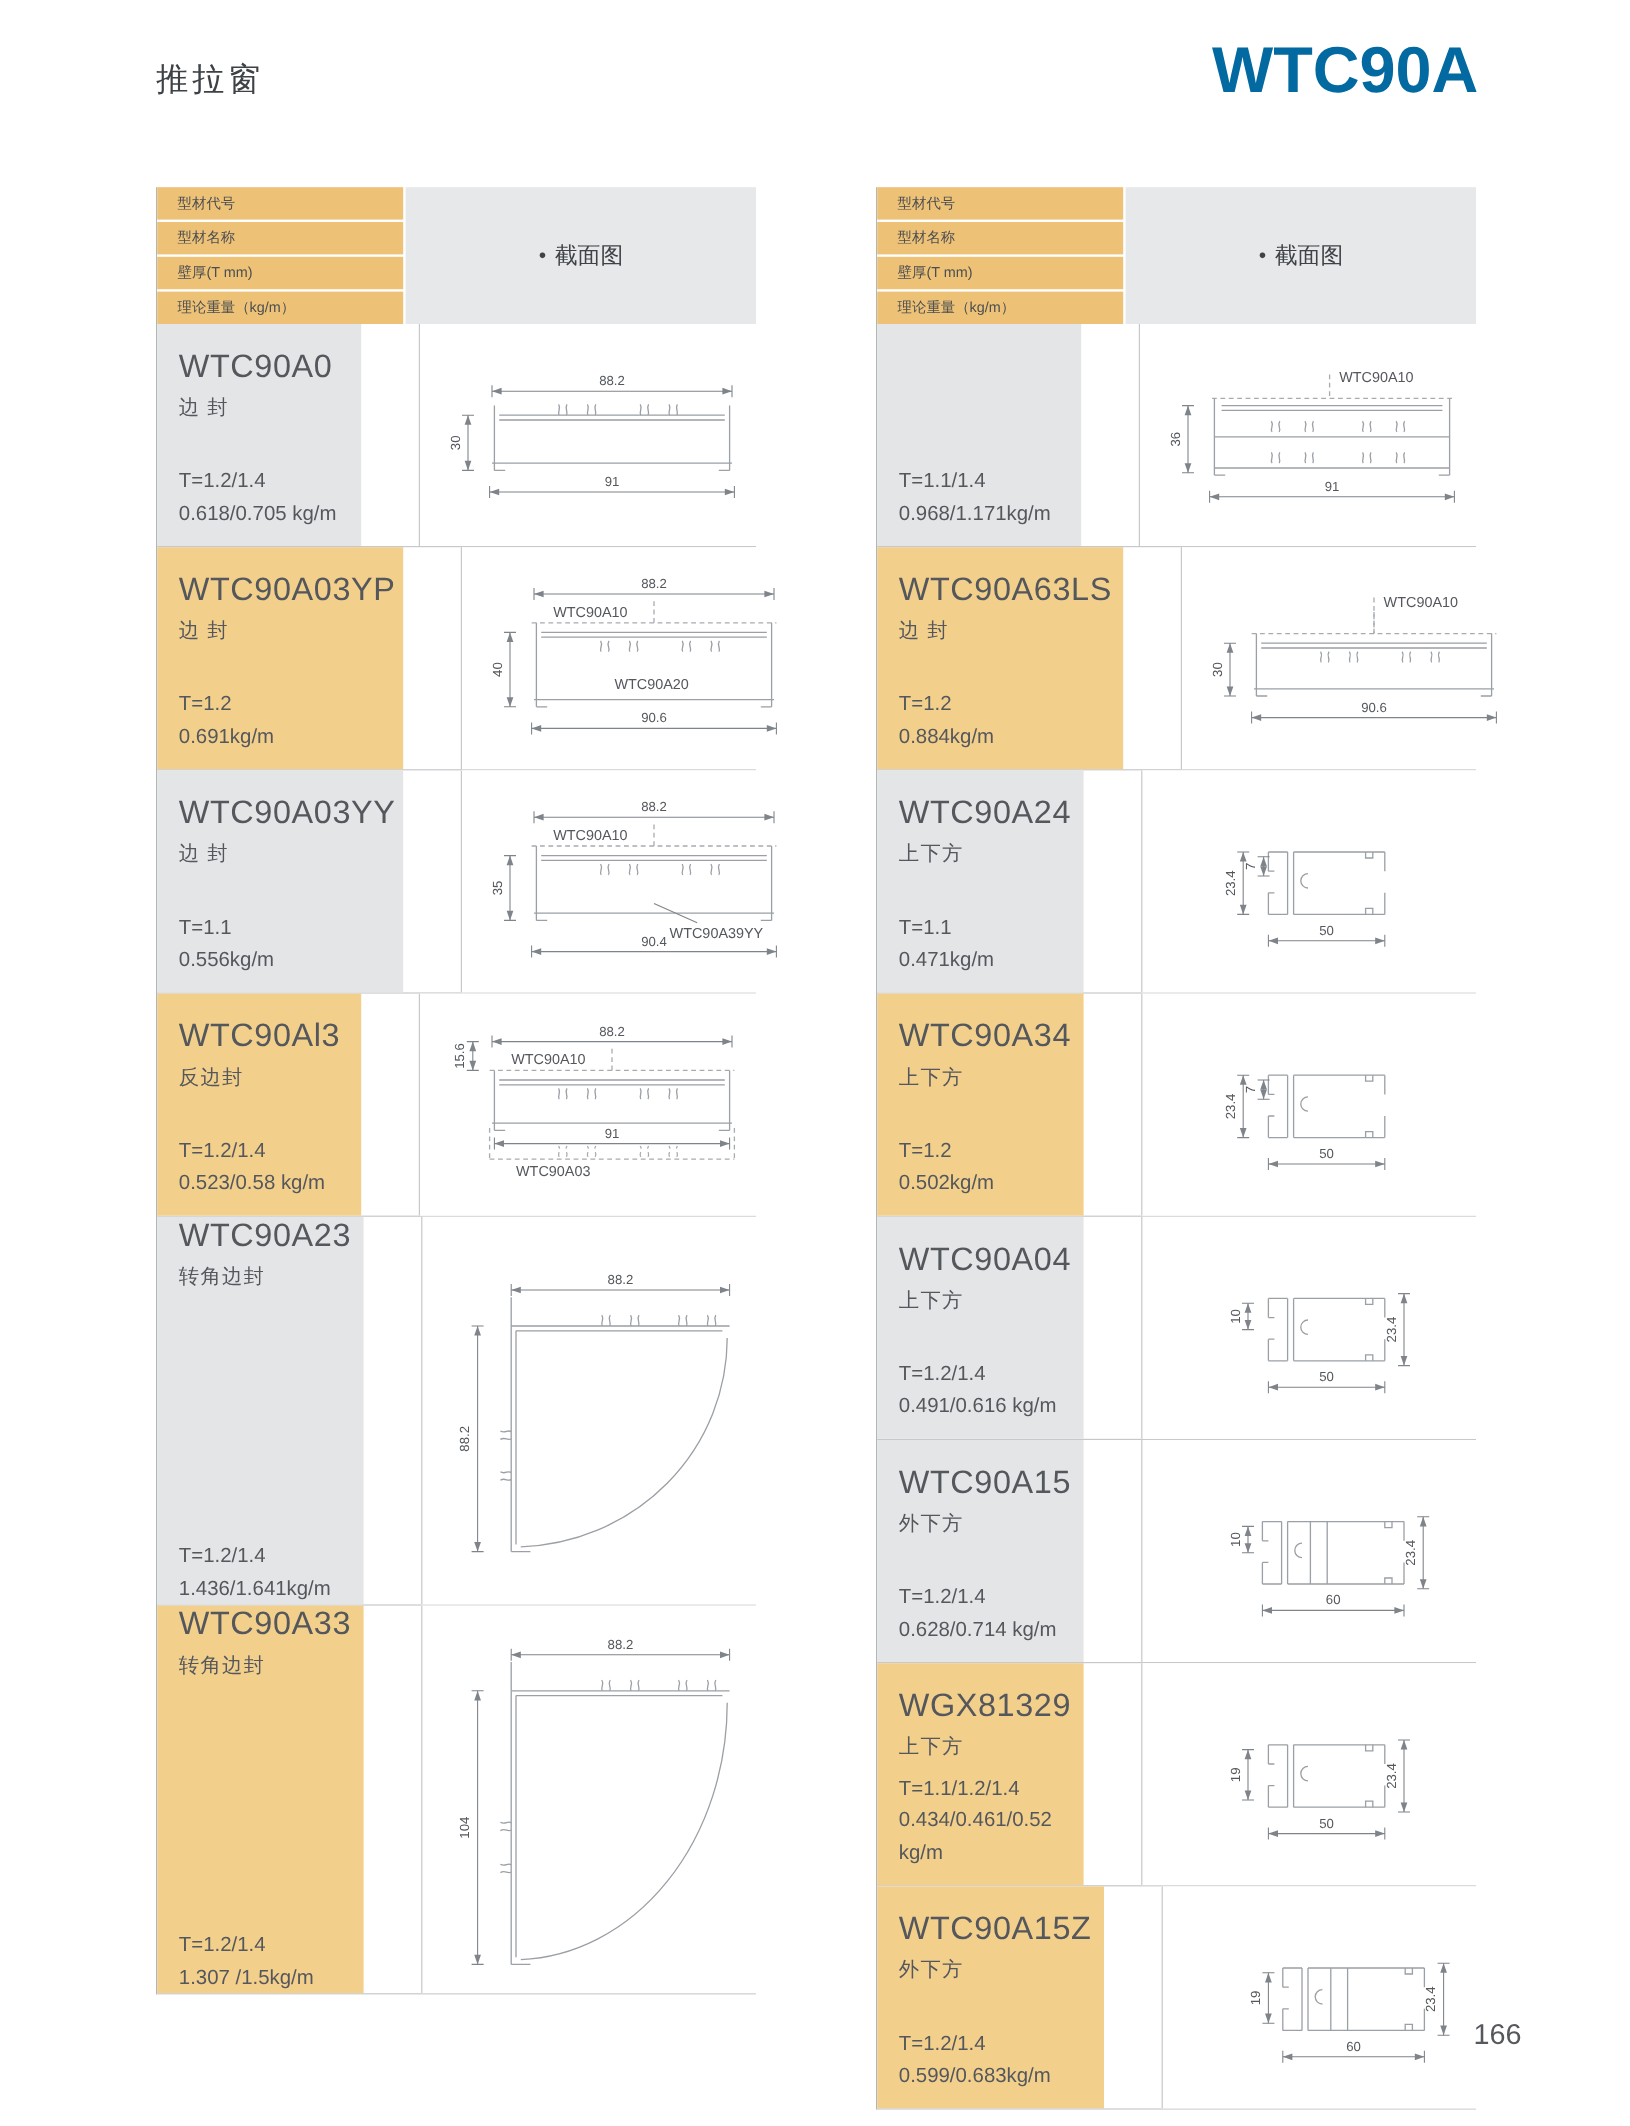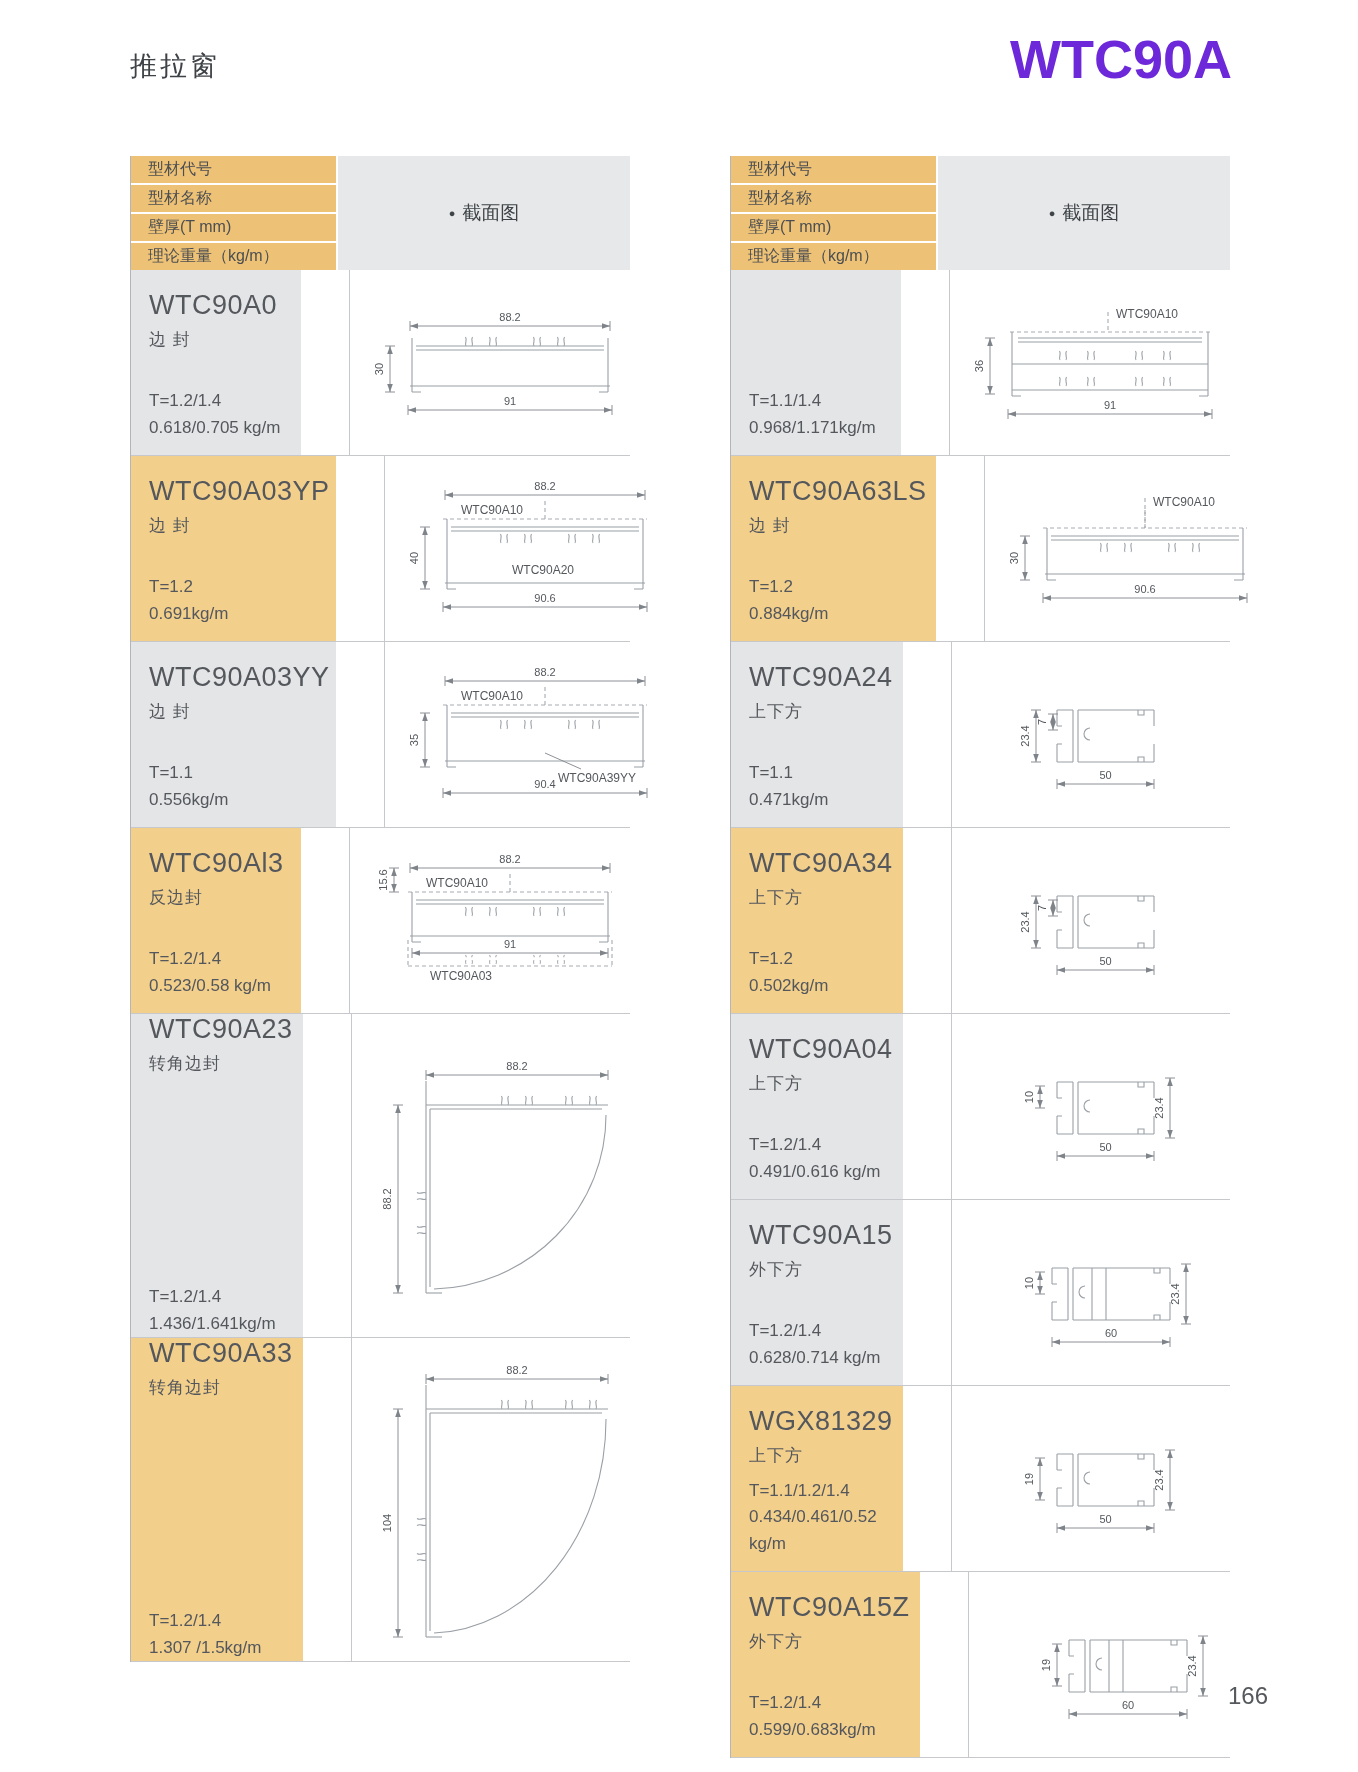--- a/index.html
+++ b/index.html
@@ -1,28 +1,28 @@
 <!DOCTYPE html>
 <html><head>
 <meta charset="utf-8">
 <style>
   html,body{margin:0;padding:0;background:#fff;}
   .page{position:relative;width:1358px;height:1772px;background:#ffffff;overflow:hidden;
         font-family:"Liberation Sans","DejaVu Sans",sans-serif;}
   .category-title{position:absolute;left:130px;top:48px;font-size:27px;color:#3e4246;letter-spacing:3px;}
-  .series-title{position:absolute;right:126px;top:28px;font-size:54px;font-weight:700;color:#6d28d9;letter-spacing:0px;}
+  .series-title{position:absolute;right:126px;top:28px;font-size:54px;font-weight:700;color:#0369a1;letter-spacing:0px;}
   .page-number{position:absolute;right:90px;top:1682px;font-size:24px;font-weight:400;color:#55585c;}
 
   .ptable{position:absolute;top:156px;width:500px;border-left:1px solid #b3b6b9;background:#fff;box-sizing:border-box;}
   .ptable.left{left:130px;}
   .ptable.right{left:730px;}
 
   .thead{display:flex;gap:2px;background:#fff;}
   .thead-labels{display:flex;flex-direction:column;gap:2px;width:205px;}
-  .hcell{height:27px;background:#eec276;color:#4b4e52;font-size:16px;display:flex;align-items:center;padding-left:17px;box-sizing:border-box;}
+  .hcell{height:27px;background:#eec276;color:#4b4e52;font-size:12px;display:flex;align-items:center;padding-left:17px;box-sizing:border-box;}
   .hsection{flex:1;background:#e7e8ea;display:flex;align-items:center;justify-content:center;font-size:19px;color:#3f4347;}
   .bullet{font-size:11px;margin-right:7px;line-height:1;}
 
   .prow{display:flex;height:186px;border-bottom:1px solid #c6c8cb;box-sizing:border-box;}
   .prow.tall{height:324px;}
   .pcell-label{width:205px;box-sizing:border-box;display:flex;flex-direction:column;padding:20px 10px 14px 18px;}
   .prow.tall .pcell-label{justify-content:space-between;padding-top:0;padding-bottom:0;}
   .tint-gray .pcell-label{background:#e4e5e7;}
   .tint-tan  .pcell-label{background:#f3cf8c;}
   .pcode{font-size:27px;color:#54575c;letter-spacing:0.5px;}

